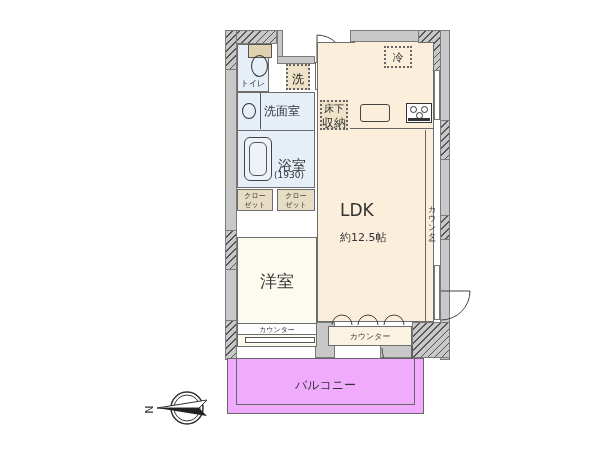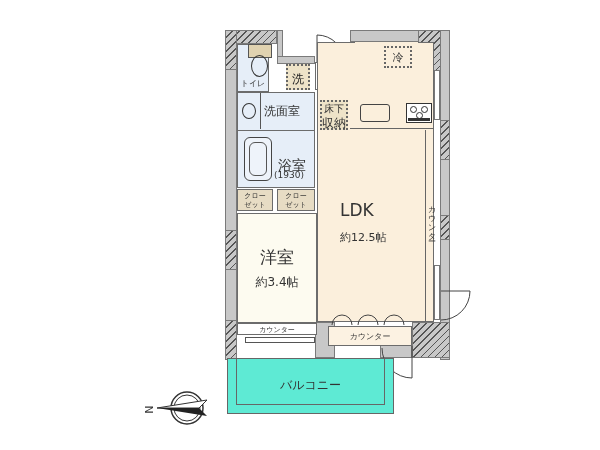--- a/index.html
+++ b/index.html
@@ -3,21 +3,21 @@
 <meta charset="utf-8">
 <style>
   html, body { margin:0; padding:0; background:#ffffff; }
   body { width:600px; height:450px; position:relative; overflow:hidden;
          font-family:"DejaVu Sans", sans-serif; color:#222; }
   .abs { position:absolute; }
   .wall { position:absolute; background:#c8c8c8; border:1px solid #7a7a7a; box-sizing:border-box; }
   .room { position:absolute; box-sizing:border-box; border:1px solid #6c6c6c; }
   .wet { background:#e6eef8; }
   .ldk { background:#fbefdc; }
-  .western { background:#fdfbf0; }
+  .western { background:#fdfbf0;margin-top:24px; }
   .closet { background:#e7dcc4; border:1px solid #6c6c6c; }
   .dotted { border:2px dotted #666; background:#eee3c8; }
   .label { position:absolute; text-align:center; white-space:nowrap; color:#333; }
   .hatch { background:repeating-linear-gradient(135deg,#c8c8c8 0 4px,#555 4px 5px); }
   .counter { position:absolute; background:#fcf2e2; border:1px solid #6c6c6c; box-sizing:border-box; }
   .vtext { writing-mode:vertical-rl; font-size:8px; color:#333; position:absolute; }
   svg { position:absolute; overflow:visible; }
 </style>
 </head>
 <body>
@@ -76,21 +76,20 @@
   <div class="label" style="left:0;right:0;top:1px;font-size:7px;">クロー</div>
   <div class="label" style="left:0;right:0;top:10px;font-size:7px;">ゼット</div>
 </div>
 <div class="abs closet" style="left:277px;top:189px;width:38px;height:22px;box-sizing:border-box;">
   <div class="label" style="left:0;right:0;top:1px;font-size:7px;">クロー</div>
   <div class="label" style="left:0;right:0;top:10px;font-size:7px;">ゼット</div>
 </div>
 
 <div class="room western" style="left:237px;top:213px;width:80px;height:110px;">
   <div class="label" style="left:0;right:0;top:32px;font-size:17px;">洋室</div>
-  <div class="label" style="left:0;right:0;top:60px;font-size:12px;">約3.4帖</div>
 </div>
 <div class="counter" style="left:237px;top:323px;width:80px;height:12px;background:#fff;">
   <div class="label" style="left:0;right:0;top:1px;font-size:7px;">カウンター</div>
 </div>
 <div class="abs" style="left:245px;top:337px;width:70px;height:6px;border:1px solid #555;box-sizing:border-box;background:#fff;"></div>
 
 <div class="room ldk" style="left:317px;top:42px;width:117px;height:280px;border-left:1px solid #6c6c6c;">
 </div>
 <div class="abs ldk" style="left:355px;top:42px;width:63px;height:30px;"></div>
 <div class="abs dotted" style="left:384px;top:46px;width:28px;height:22px;box-sizing:border-box;background:transparent;">
@@ -121,21 +120,21 @@
 <div class="counter" style="left:328px;top:326px;width:84px;height:20px;">
   <div class="label" style="left:0;right:0;top:4px;font-size:8px;">カウンター</div>
 </div>
 <svg style="left:380px;top:346px;" width="34" height="36">
   <path d="M32 0 L32 32 A30 30 0 0 1 2 2" fill="none" stroke="#444"></path>
 </svg>
 <svg style="left:440px;top:290px;" width="34" height="34">
   <path d="M1 1 L30 1 A29 29 0 0 1 1 30" fill="none" stroke="#444"></path>
 </svg>
 
-<div class="abs" style="left:227px;top:358px;width:167px;height:56px;border:1.5px solid #666;box-sizing:border-box;background:#5eead4;">
+<div class="abs" style="left:227px;top:358px;width:197px;height:56px;border:1.5px solid #666;box-sizing:border-box;background:#f0abfc;">
   <div class="abs" style="left:8px;top:0;right:8px;bottom:8px;border:1px solid #666;border-top:none;"></div>
   <div class="label" style="left:0;right:0;top:18px;font-size:12px;">バルコニー</div>
 </div>
 
 <div class="label" style="left:144px;top:403px;font-size:11px;transform:rotate(90deg);">N</div>
 <svg style="left:155px;top:390px;" width="60" height="36">
   <circle cx="32" cy="18" r="16" fill="none" stroke="#333" stroke-width="1.5"></circle>
   <circle cx="32" cy="18" r="13" fill="none" stroke="#333" stroke-width="1"></circle>
   <path d="M2 18 L52 10 L44 18 Z" fill="#fff" stroke="#333"></path>
   <path d="M2 18 L52 26 L44 18 Z" fill="#222"></path>

